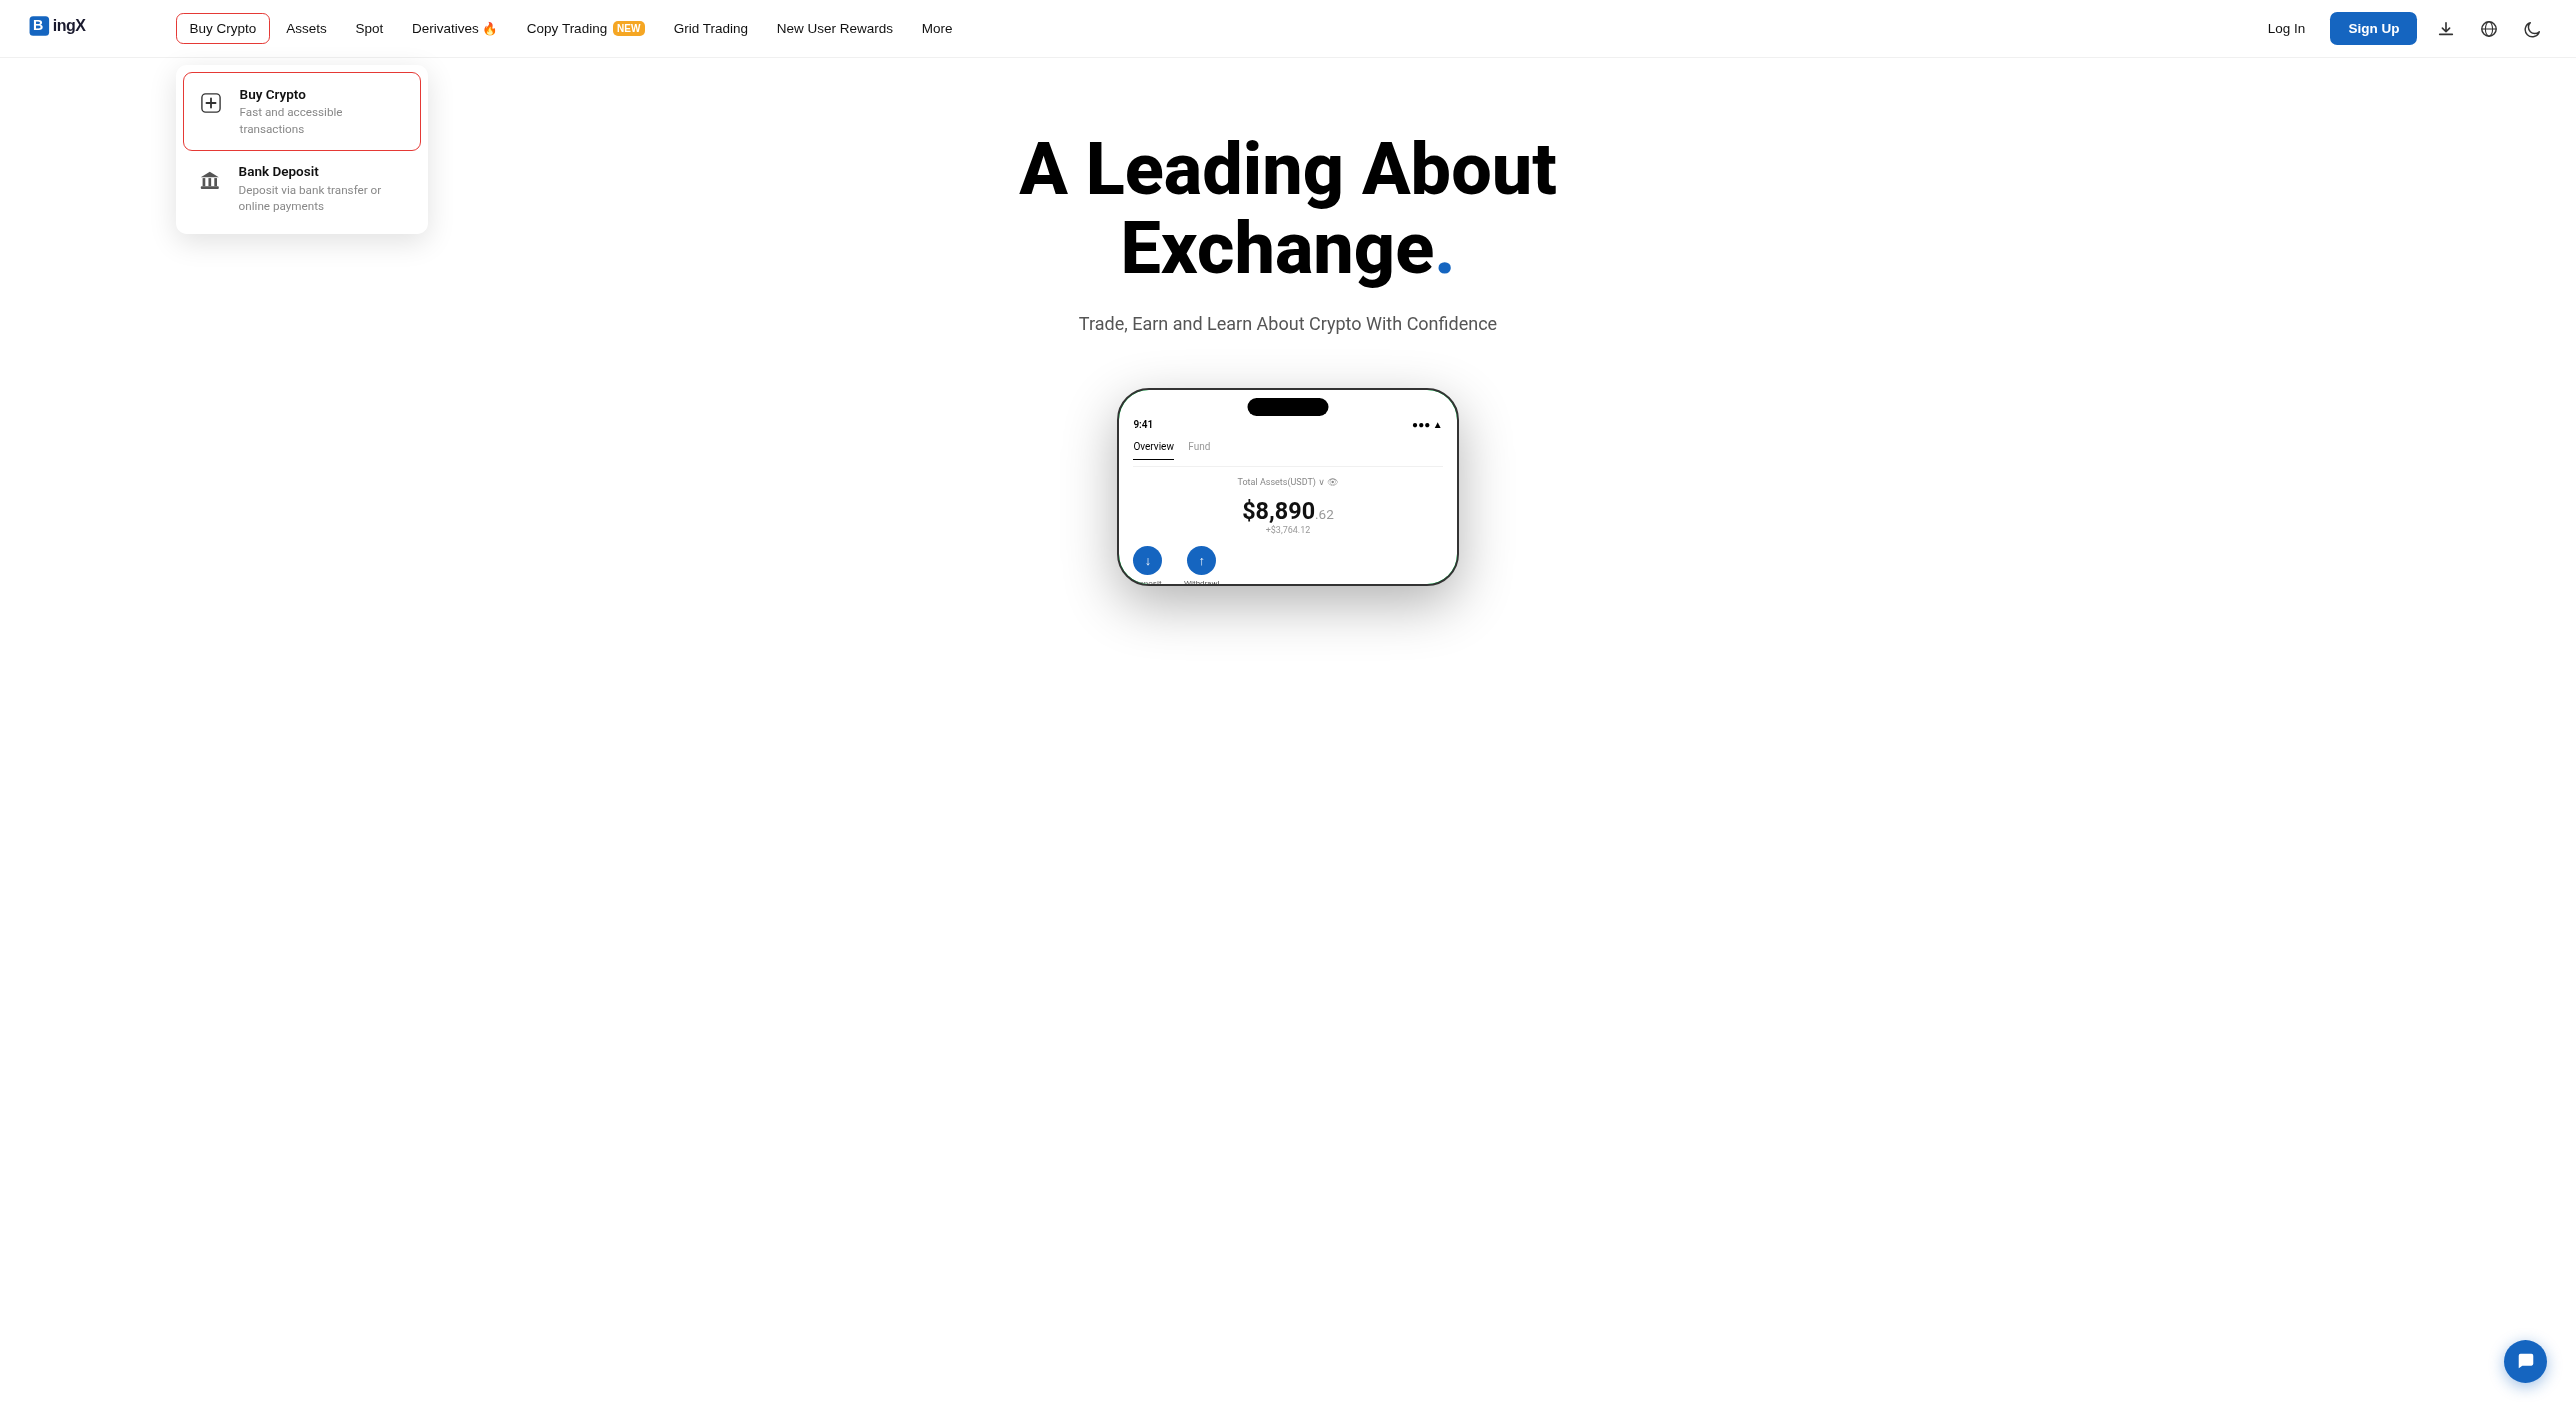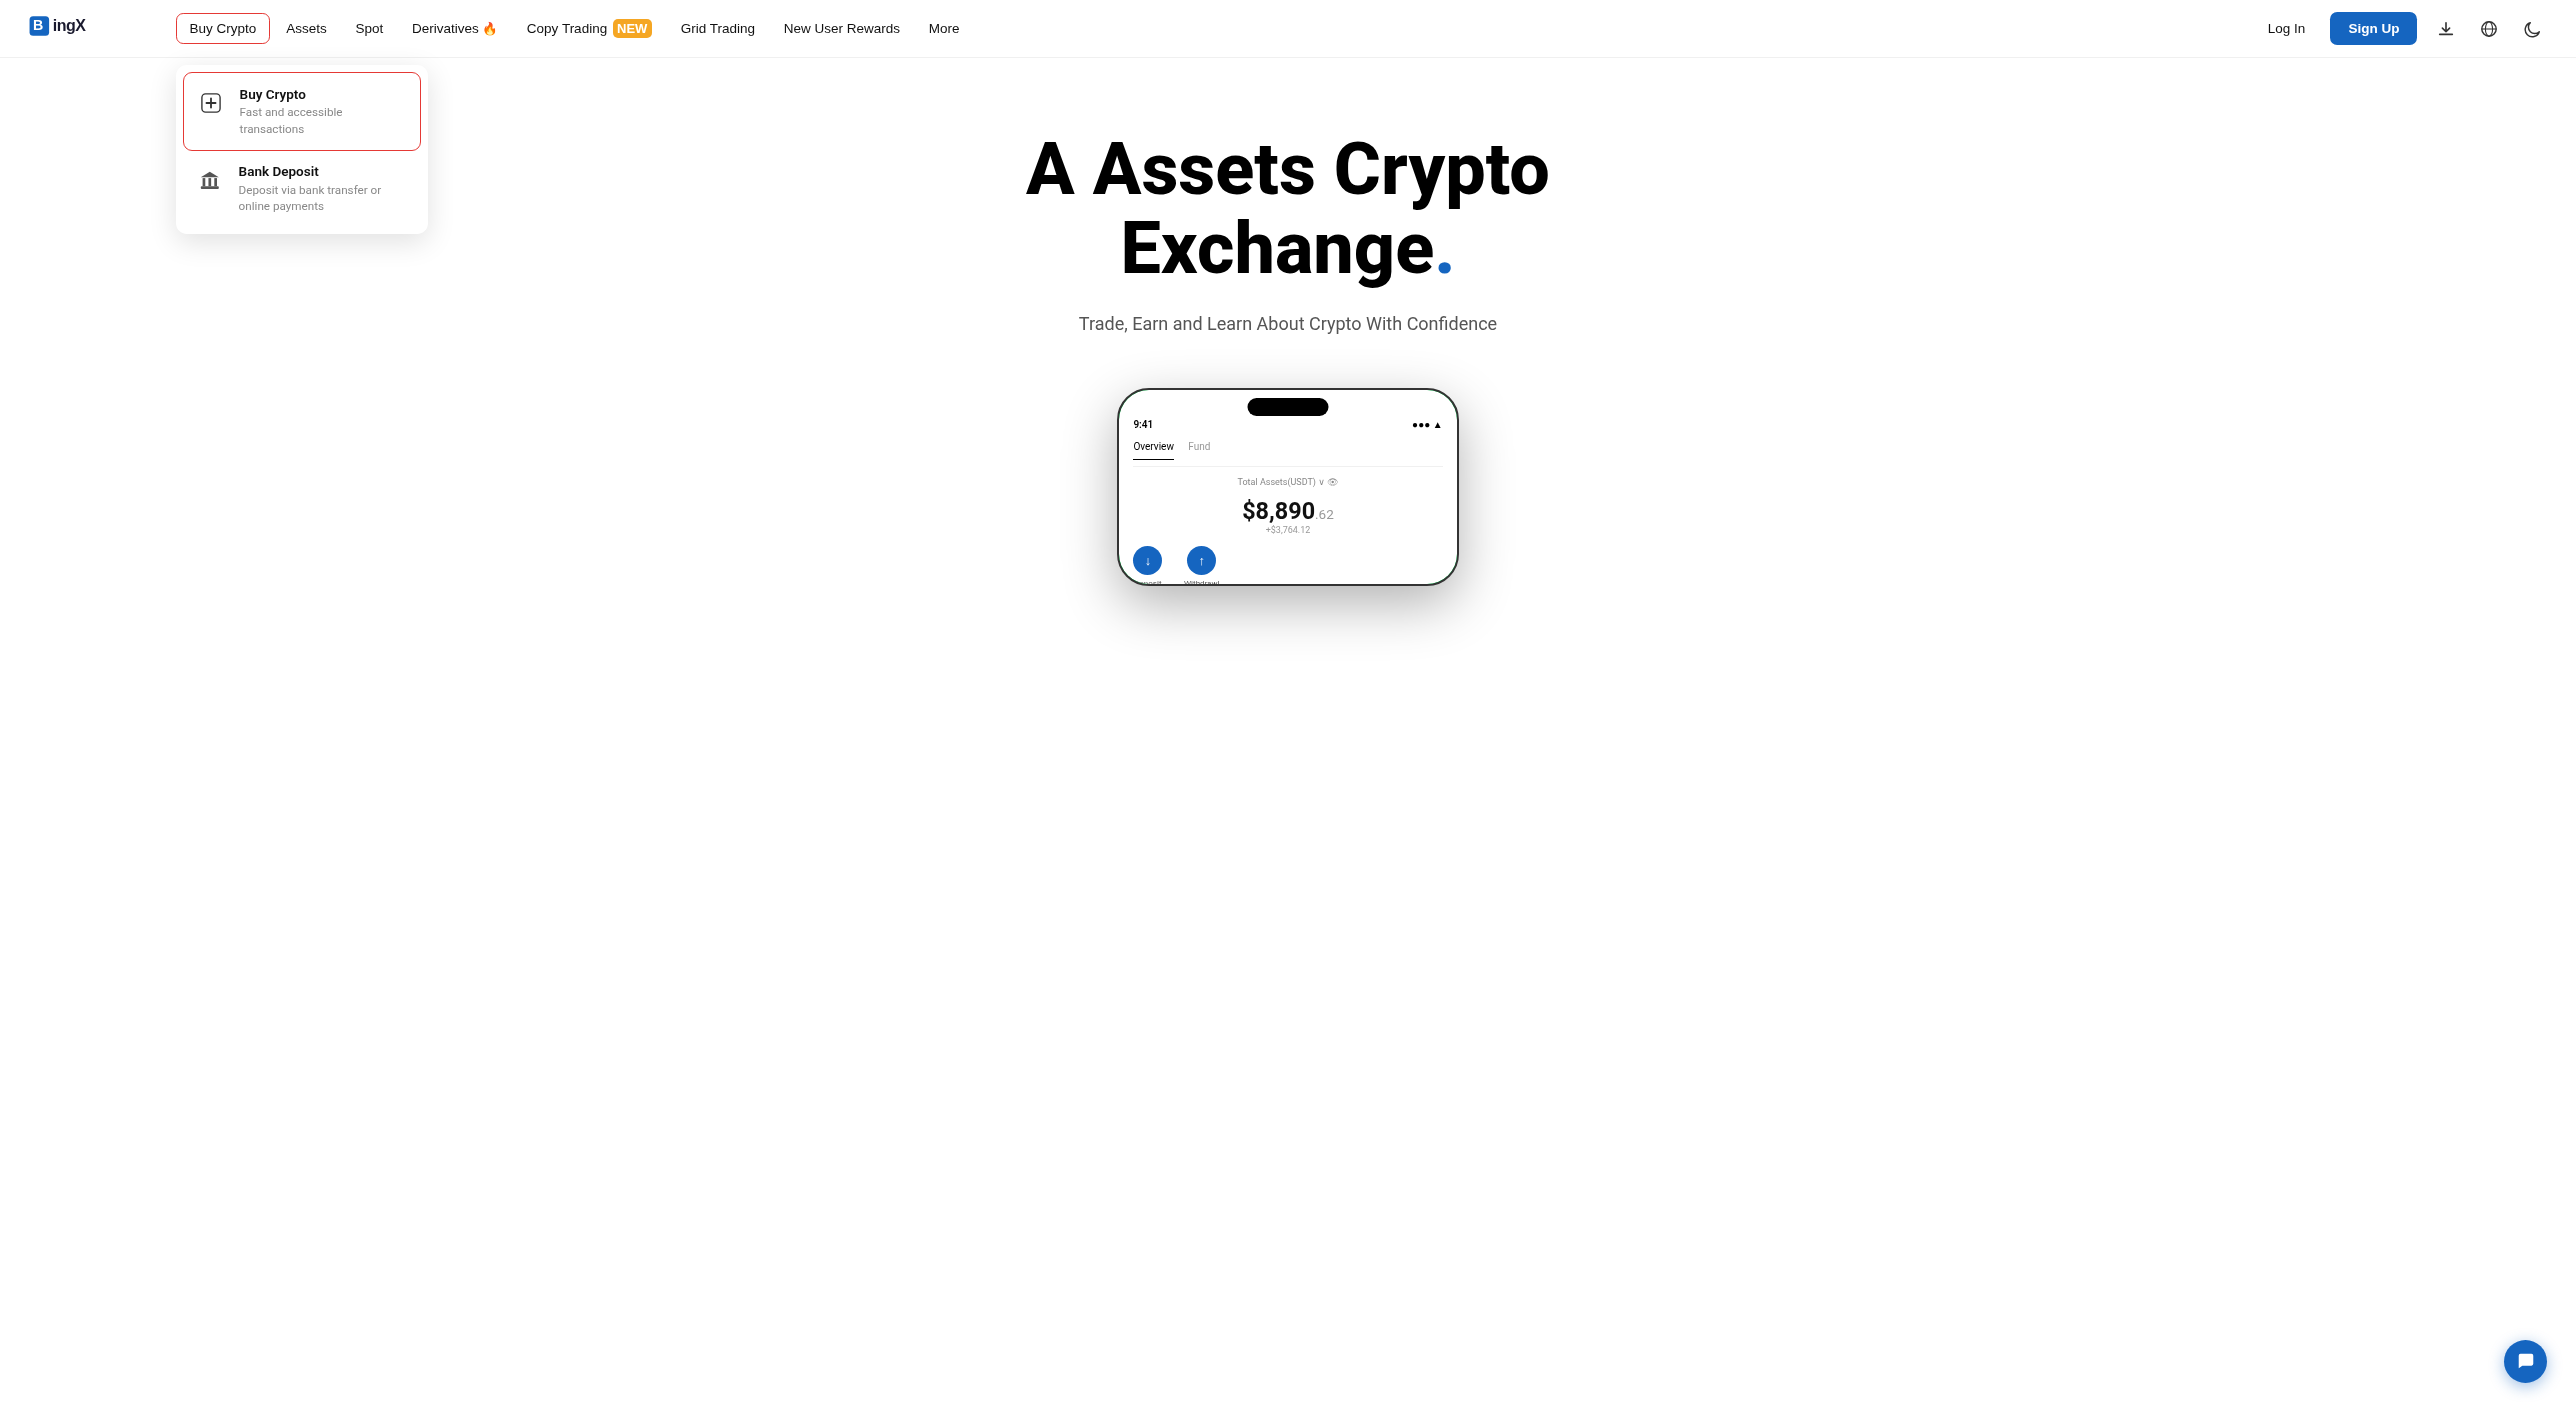--- a/index.html
+++ b/index.html
@@ -59,21 +59,21 @@
       position: relative;
     }
     .nav-item.active {
       border: 1.8px solid #e53935;
       color: #111;
     }
 
     .badge-new {
       background: #f5a623;
       color: #fff;
-      font-size: 13px;
+      font-size: 10px;
       font-weight: 700;
       padding: 1.8px 4.5px;
       border-radius: 5px;
       margin-left: 1.8px;
     }
 
     .fire-icon { font-size: 12.6px; }
 
     .nav-right {
       display: flex;
@@ -445,21 +445,21 @@
     <button class="icon-btn">
       <svg width="18" height="18" viewBox="0 0 20 20" fill="none">
         <path d="M17 13A8 8 0 117 3a6 6 0 0010 10z" stroke="#333" stroke-width="1.6" stroke-linejoin="round"></path>
       </svg>
     </button>
   </div>
 </nav>
 
 <main class="hero">
   <h1 class="hero-title">
-    <span>A Assets Crypto</span><br>
+    <span>A Leading About</span><br>
     <span>Exchange</span><span class="dot" style="color: rgb(21, 101, 192);">.</span>
   </h1>
   <p class="hero-subtitle">Trade, Earn and Learn About Crypto With Confidence</p>
 
   <div class="phone-container">
     <div class="phone-mockup">
       <div class="phone-notch"></div>
       <div class="phone-screen">
         <div class="phone-status-bar">
           <span>9:41</span>

